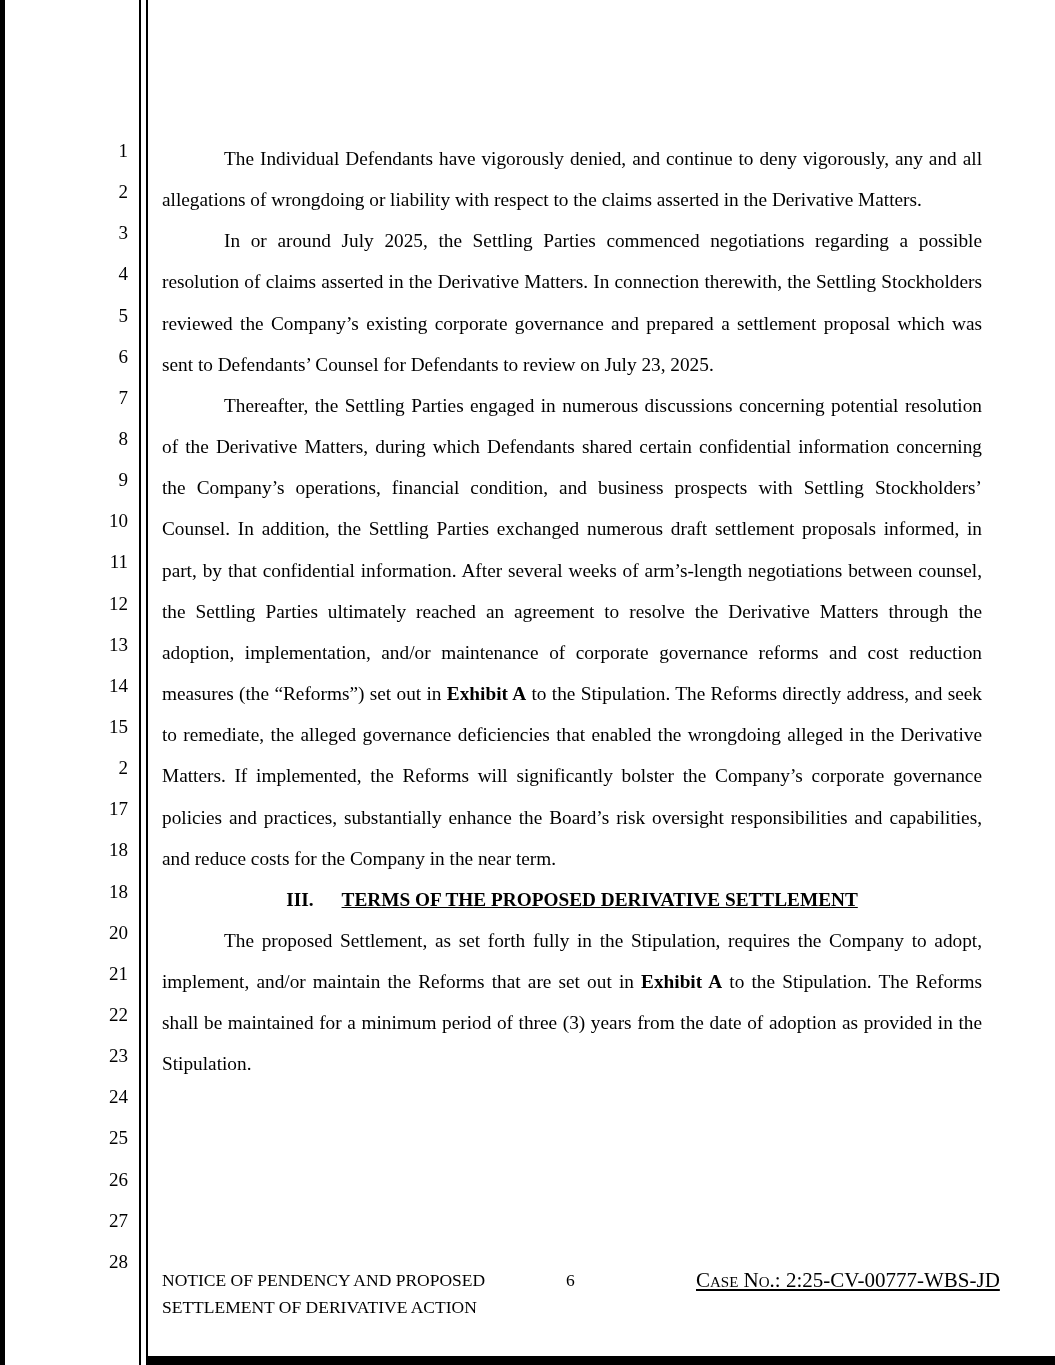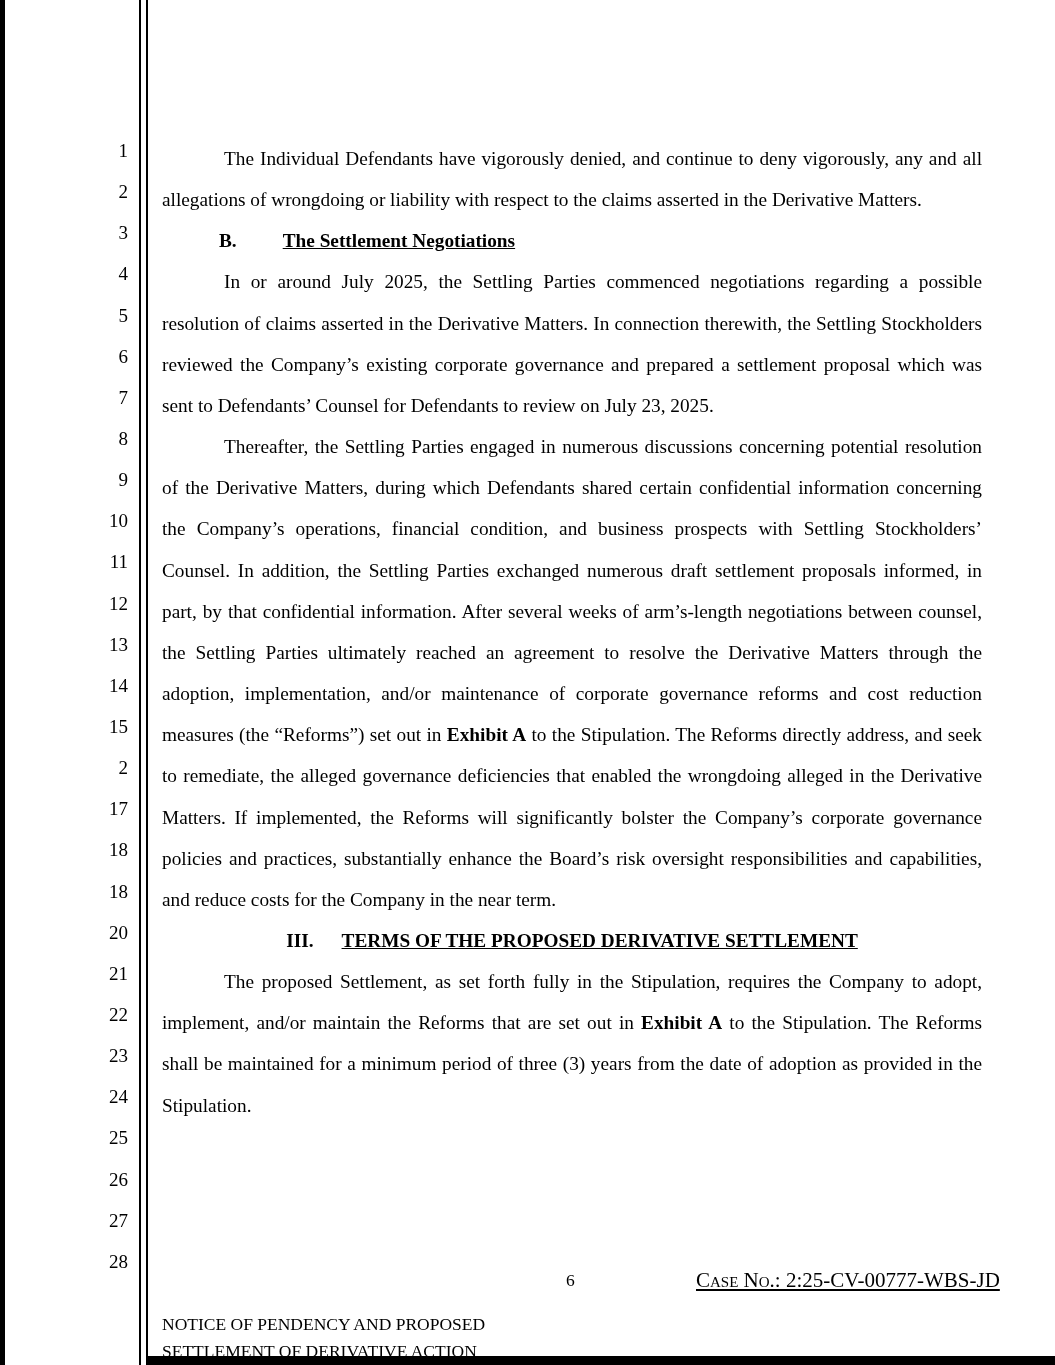--- a/index.html
+++ b/index.html
@@ -38,21 +38,21 @@
   }
   .body-text p { margin: 0; }
   .para { text-indent: 62px; }
   .hB { padding-left: 57px; font-weight: 700; text-align: left; }
   .hB .title { margin-left: 46px; text-decoration: underline; }
   .hIII { font-weight: 700; text-align: center; }
   .hIII .title { margin-left: 28px; text-decoration: underline; }
   .bold-seg { font-weight: 700; }
   .footer-left {
     position: absolute; left: 162px; top: 1267px;
-    width: 395px; font-size: 17.5px; line-height: 27px; margin-top: 44px;
+    width: 395px; font-size: 17.5px; line-height: 27px;
   }
   .footer-page {
     position: absolute; left: 566px; top: 1267px;
     font-size: 17.5px; line-height: 27px;
   }
   .footer-right {
     position: absolute; left: 696px; top: 1267px;
     font-size: 21px; line-height: 27px; font-variant: small-caps; text-decoration: underline;
   }
 </style>
@@ -90,21 +90,20 @@
     <div class="ln">23</div>
     <div class="ln">24</div>
     <div class="ln">25</div>
     <div class="ln">26</div>
     <div class="ln">27</div>
     <div class="ln">28</div>
   </div>
 
 <div class="body-text">
   <p class="para">The Individual Defendants have vigorously denied, and continue to deny vigorously, any and all allegations of wrongdoing or liability with respect to the claims asserted in the Derivative Matters.</p>
-  <p class="hB"><span>B.</span><span class="title">The Settlement Negotiations</span></p>
   <p class="para">In or around July 2025, the Settling Parties commenced negotiations regarding a possible resolution of claims asserted in the Derivative Matters. In connection therewith, the Settling Stockholders reviewed the Company’s existing corporate governance and prepared a settlement proposal which was sent to Defendants’ Counsel for Defendants to review on July 23, 2025.</p>
   <p class="para"><span>Thereafter, the Settling Parties engaged in numerous discussions concerning potential resolution of the Derivative Matters, during which Defendants shared certain confidential information concerning the Company’s operations, financial condition, and business prospects with Settling Stockholders’ Counsel. In addition, the Settling Parties exchanged numerous draft settlement proposals informed, in part, by that confidential information. After several weeks of arm’s-length negotiations between counsel, the Settling Parties ultimately reached an agreement to resolve the Derivative Matters through the adoption, implementation, and/or maintenance of corporate governance reforms and cost reduction measures (the “Reforms”) set out in </span><span class="bold-seg">Exhibit A</span><span> to the Stipulation. The Reforms directly address, and seek to remediate, the alleged governance deficiencies that enabled the wrongdoing alleged in the Derivative Matters. If implemented, the Reforms will significantly bolster the Company’s corporate governance policies and practices, substantially enhance the Board’s risk oversight responsibilities and capabilities, and reduce costs for the Company in the near term.</span></p>
   <p class="hIII"><span>III.</span><span class="title">TERMS OF THE PROPOSED DERIVATIVE SETTLEMENT</span></p>
   <p class="para"><span>The proposed Settlement, as set forth fully in the Stipulation, requires the Company to adopt, implement, and/or maintain the Reforms that are set out in </span><span class="bold-seg">Exhibit A</span><span> to the Stipulation. The Reforms shall be maintained for a minimum period of three (3) years from the date of adoption as provided in the Stipulation.</span></p>
 </div>
 
 <div class="footer-left">NOTICE OF PENDENCY AND PROPOSED SETTLEMENT OF DERIVATIVE ACTION</div>
 <div class="footer-page">6</div>
 <div class="footer-right">Case No.: 2:25-CV-00777-WBS-JD</div>
 

